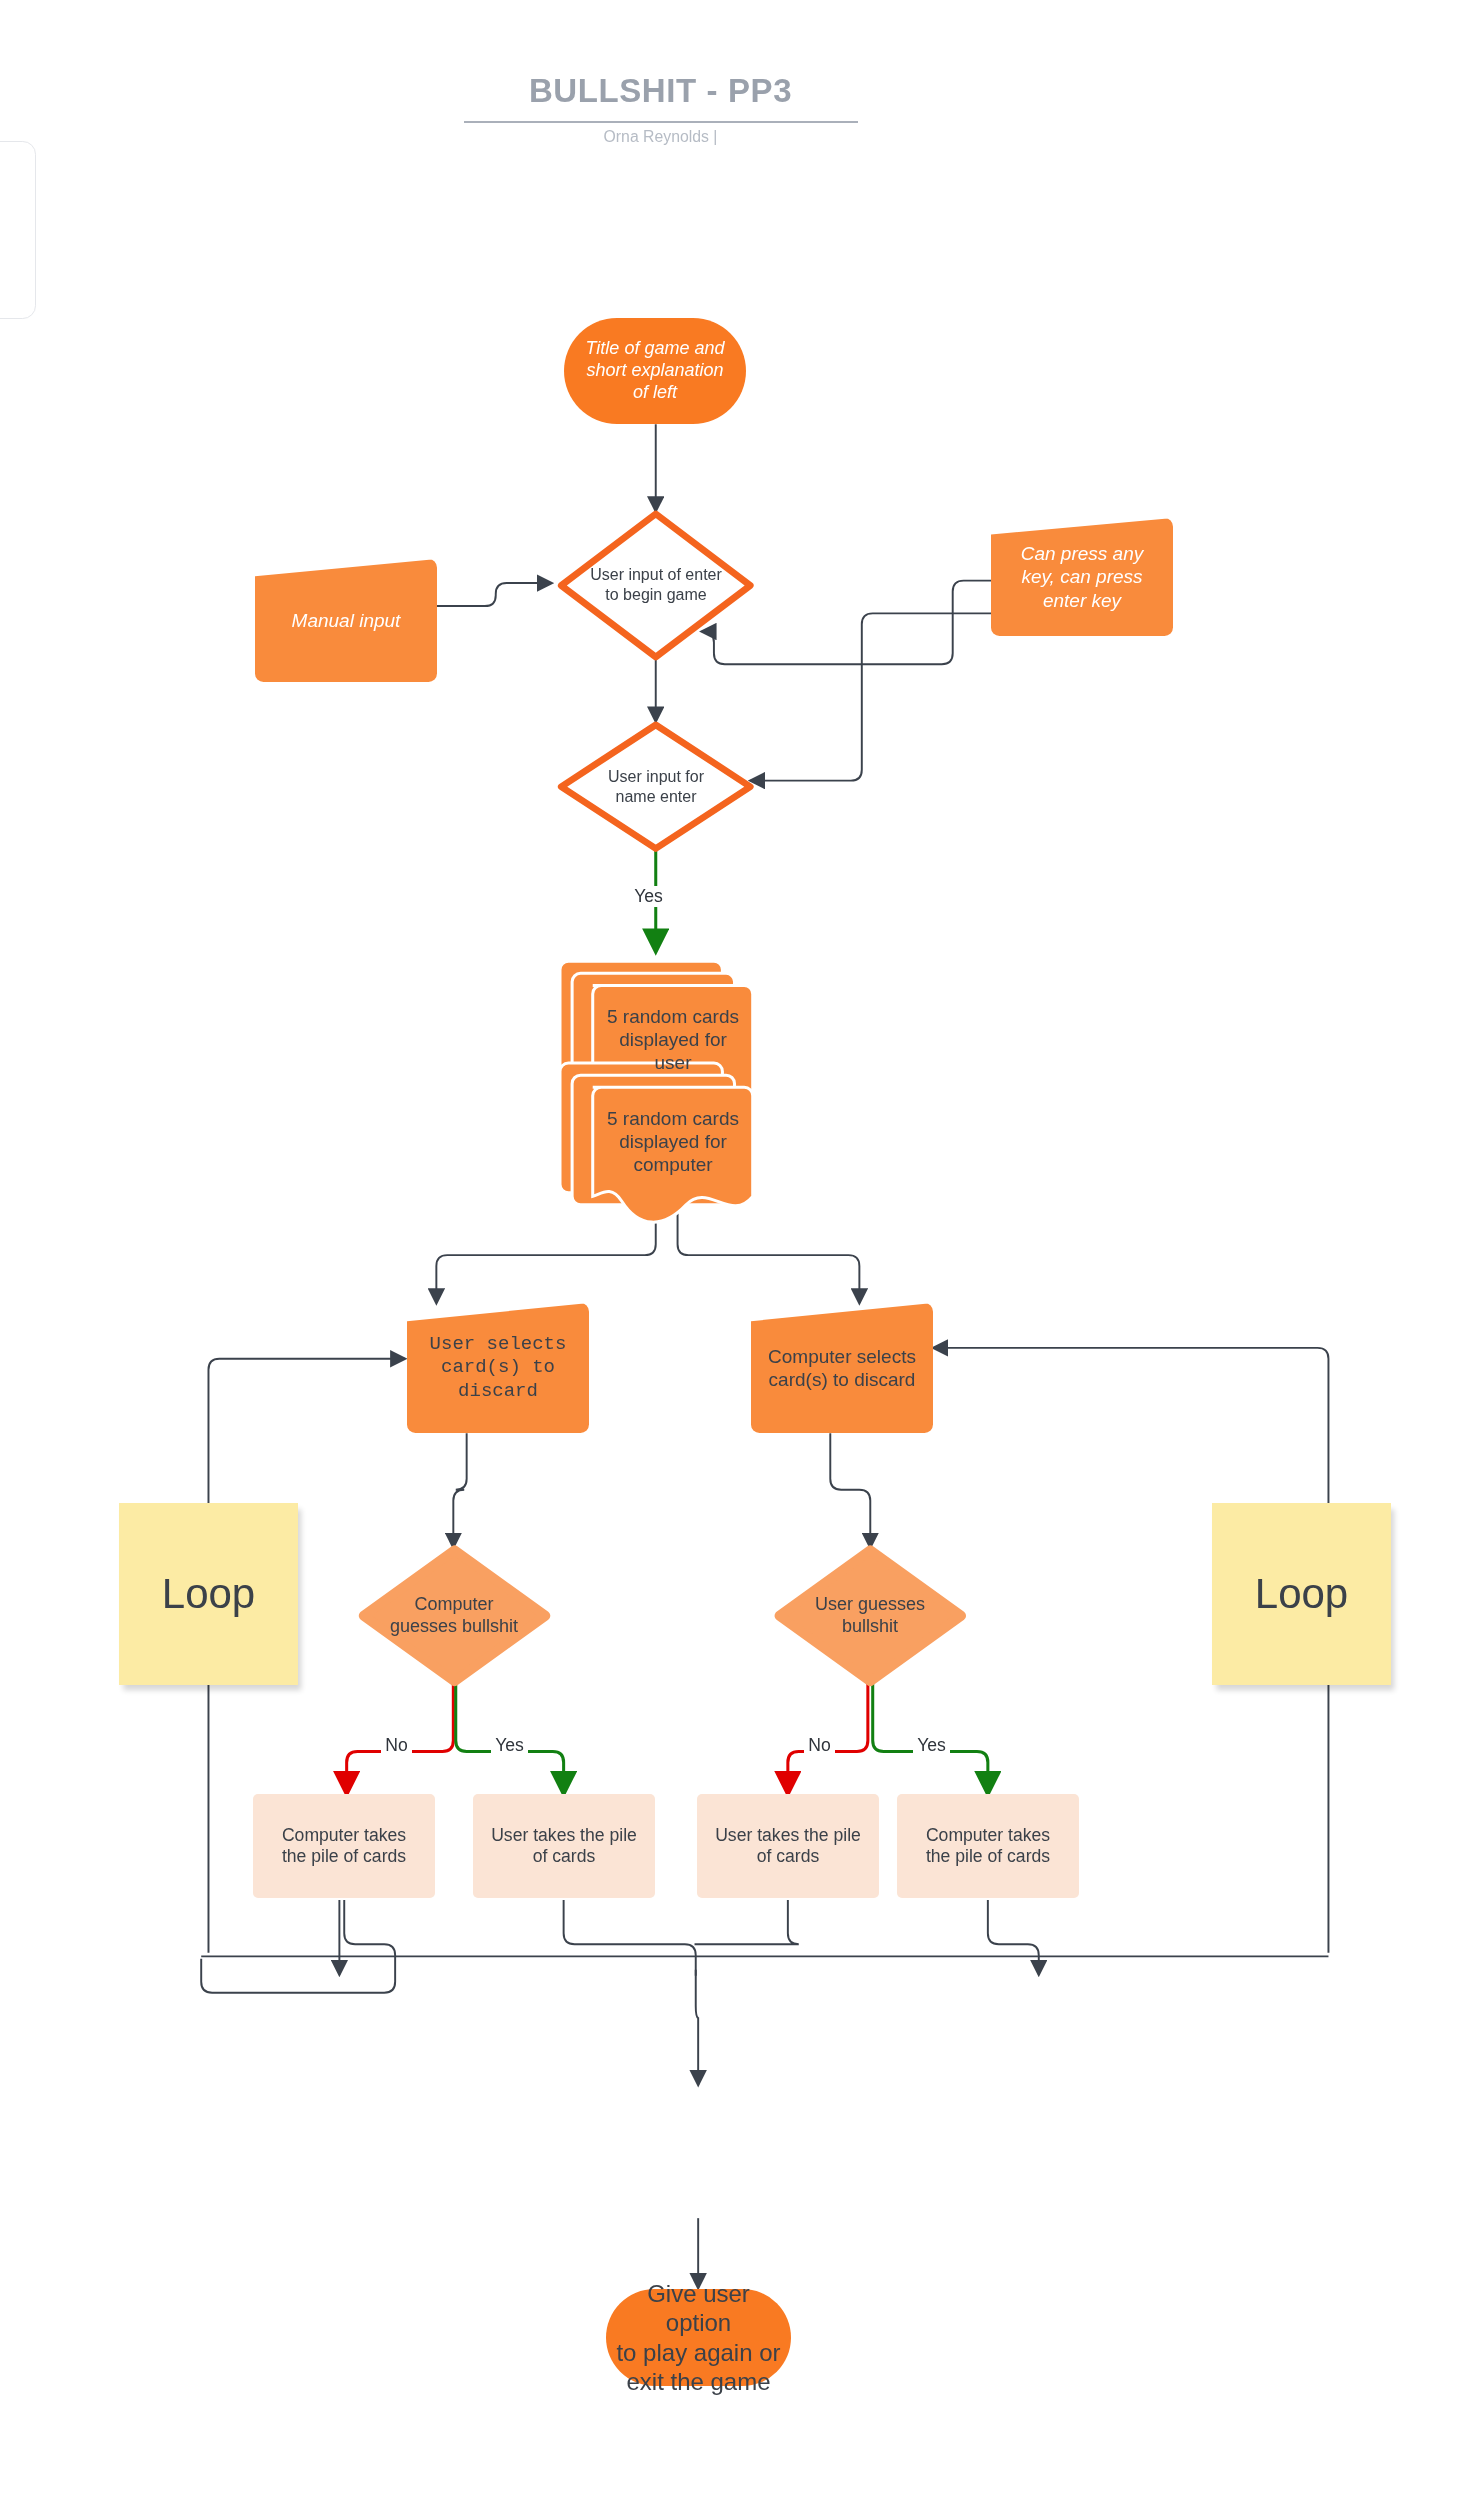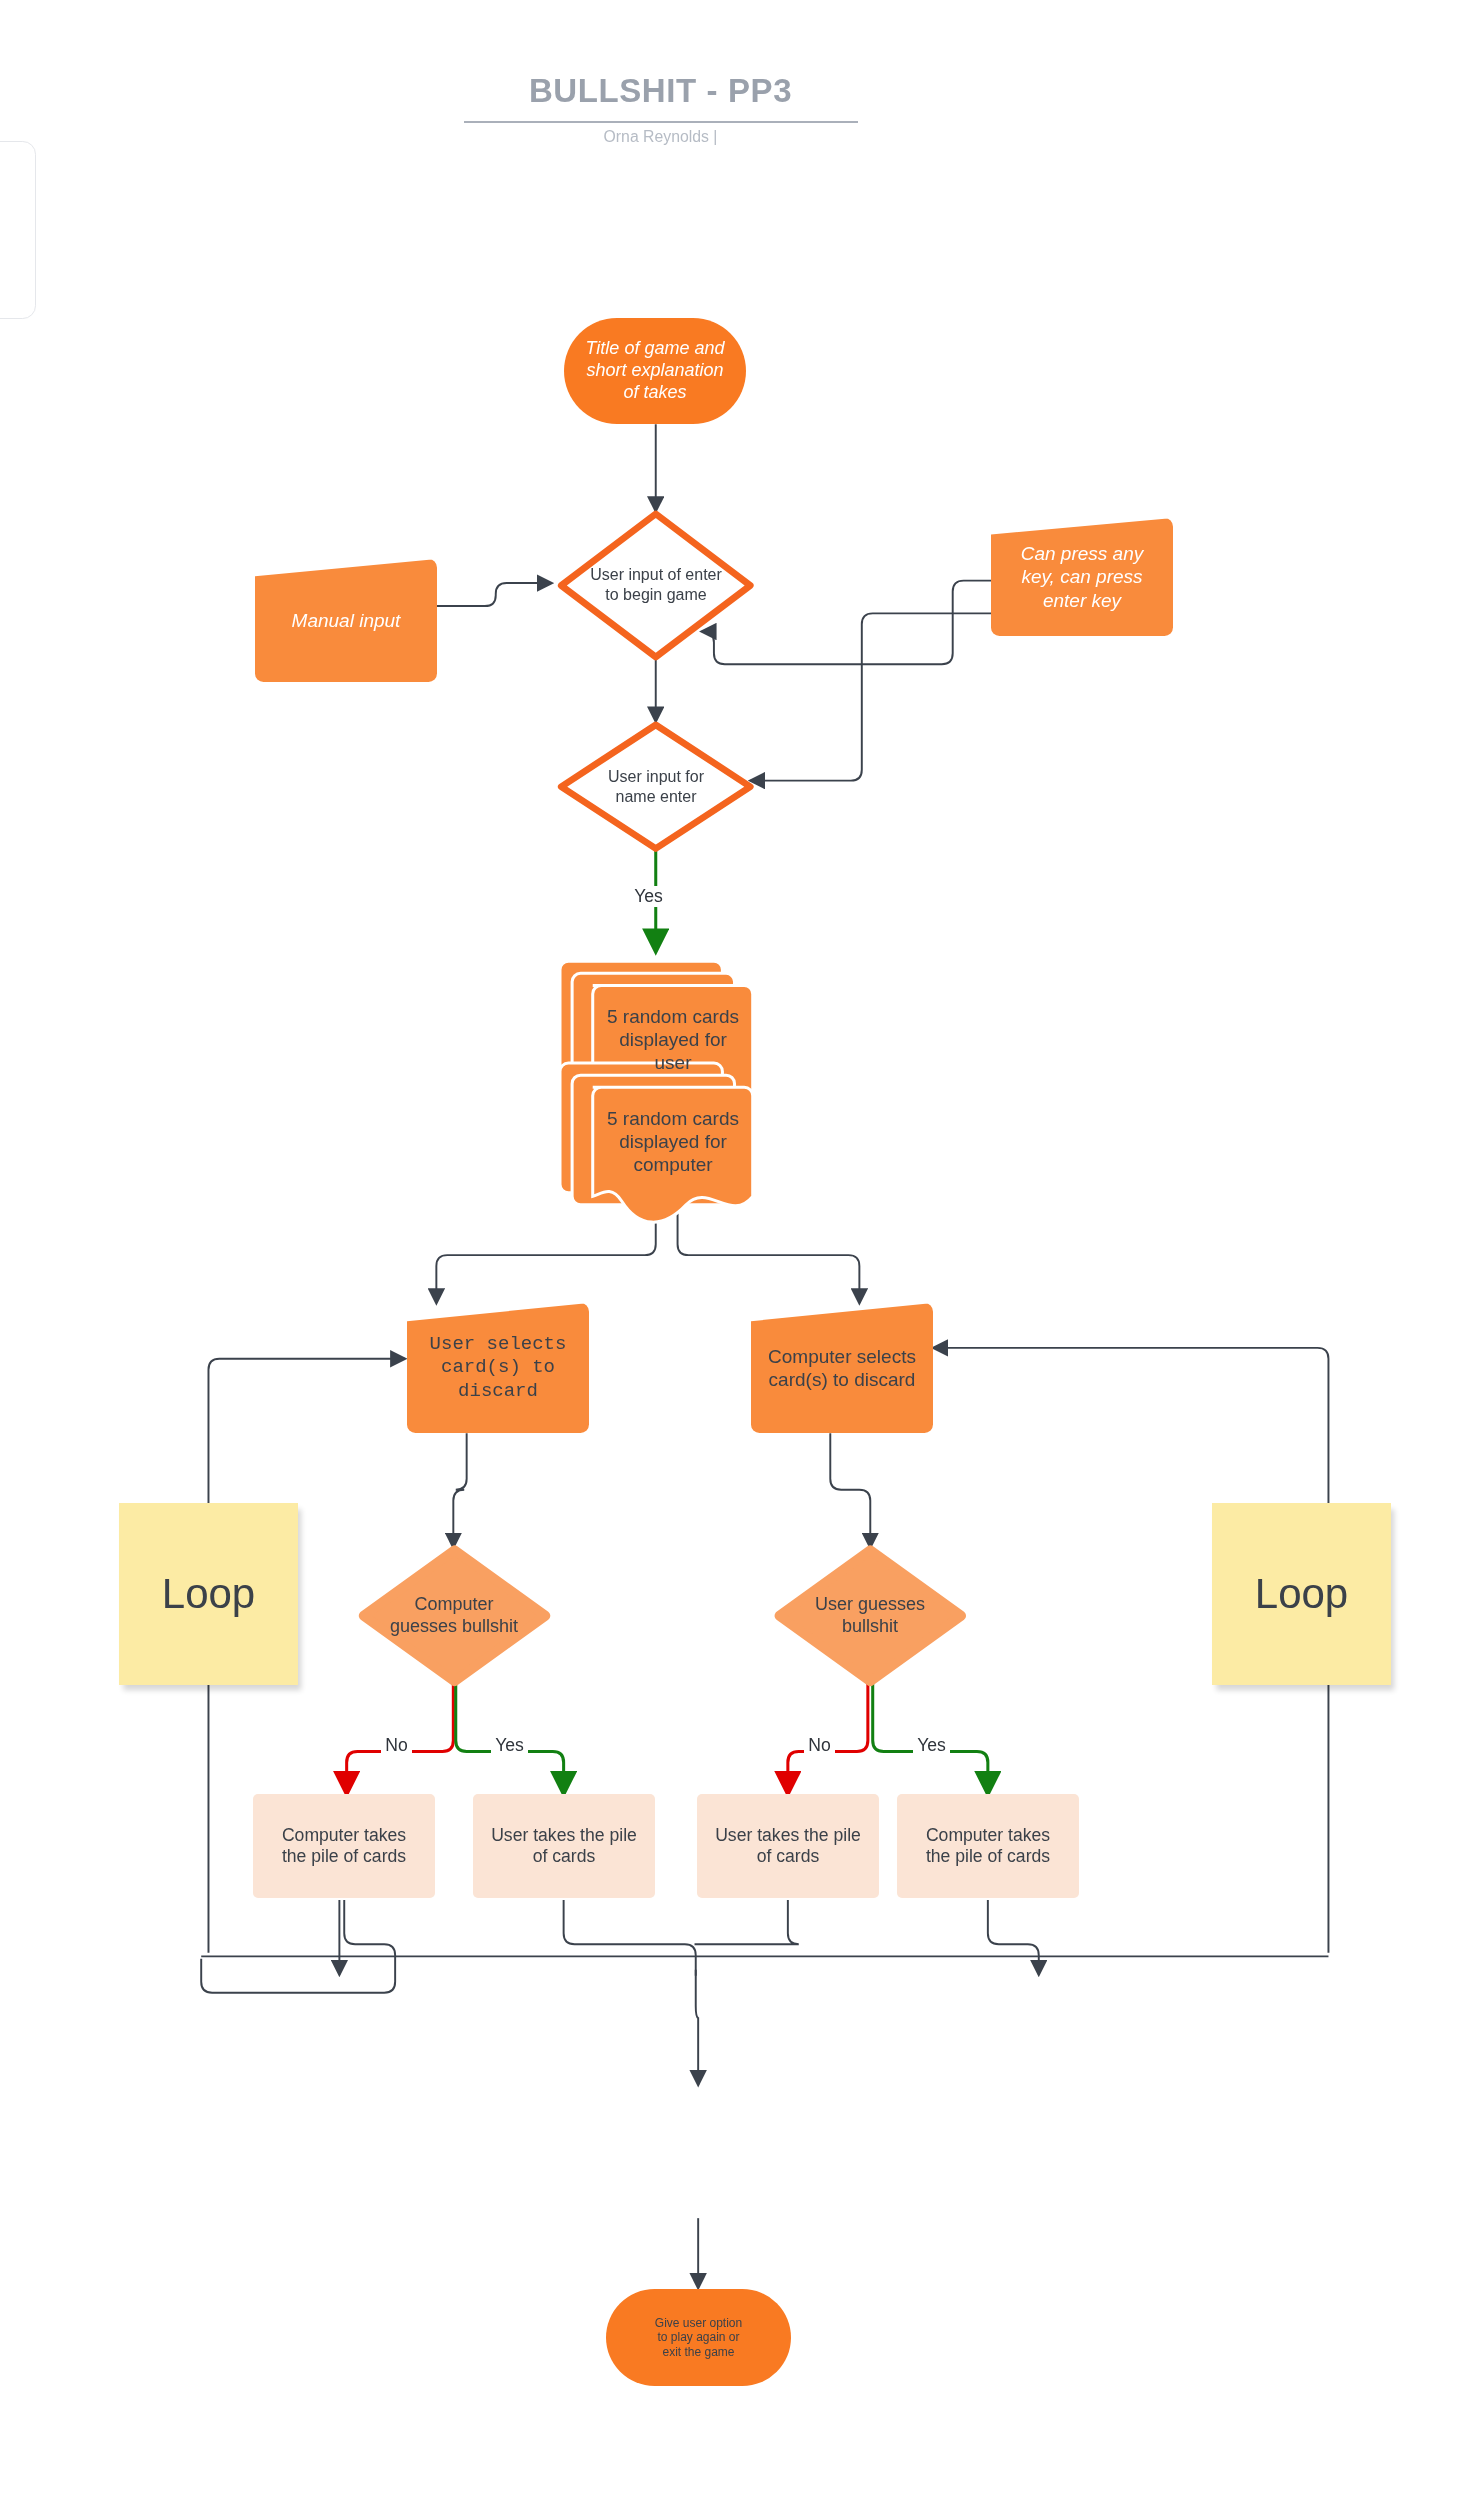--- a/index.html
+++ b/index.html
@@ -29,21 +29,21 @@
   .node .txt{
     width:100%;text-align:center;line-height:1.22;
     padding:0 6px;box-sizing:border-box;white-space:pre-line;
   }
 
   
   .pill{border-radius:605px;}
   .pill-start{background:#F97A22;}
   .pill-start .txt{color:#ffffff;font-style:italic;font-size:18px;}
   .pill-end{background:#F97A22;}
-  .pill-end .txt{color:#3b4149;font-size:12px;}
+  .pill-end .txt{color:#3b4149;font-size:24px;}
 
   
   .manual{
     background:#F98B3C;
     border-radius:8.5px;
     clip-path:polygon(0% 14%, 100% 0%, 100% 100%, 0% 100%);
   }
   .manual.white-italic .txt{color:#ffffff;font-style:italic;font-size:19px;}
   .manual.dark .txt{color:#3b4149;font-size:19px;}
 
@@ -185,21 +185,21 @@
       <path d="M958,1774 h240 a14,14 0 0 1 14,14 v200 h-254 a14,14 0 0 1 -14,-14 v-186 a14,14 0 0 1 14,-14 z" fill="#F98B3C" stroke="#ffffff" stroke-width="5"></path>
       <path d="M978,1794 h250 a14,14 0 0 1 14,14 v166
                c-36,44 -74,-24 -110,14 c-38,40 -78,38 -106,-6 c-18,-28 -34,-12 -48,-8
                v-166 a14,14 0 0 1 14,-14 z" fill="#F98B3C" stroke="#ffffff" stroke-width="5"></path>
     </g>
   </svg>
 
   <div class="node pill pill-start" style="left:564px;top:318px;width:182px;height:106px;">
     <div class="txt">Title of game and
 short explanation
-of takes</div>
+of left</div>
   </div>
 
   <div class="node manual white-italic" style="left:255px;top:559px;width:182px;height:123px;">
     <div class="txt">Manual input</div>
   </div>
 
   <div class="node diamond-hollow" style="left:570px;top:545px;width:172px;height:80px;">
     <div class="txt">User input of enter
 to begin game</div>
   </div>

